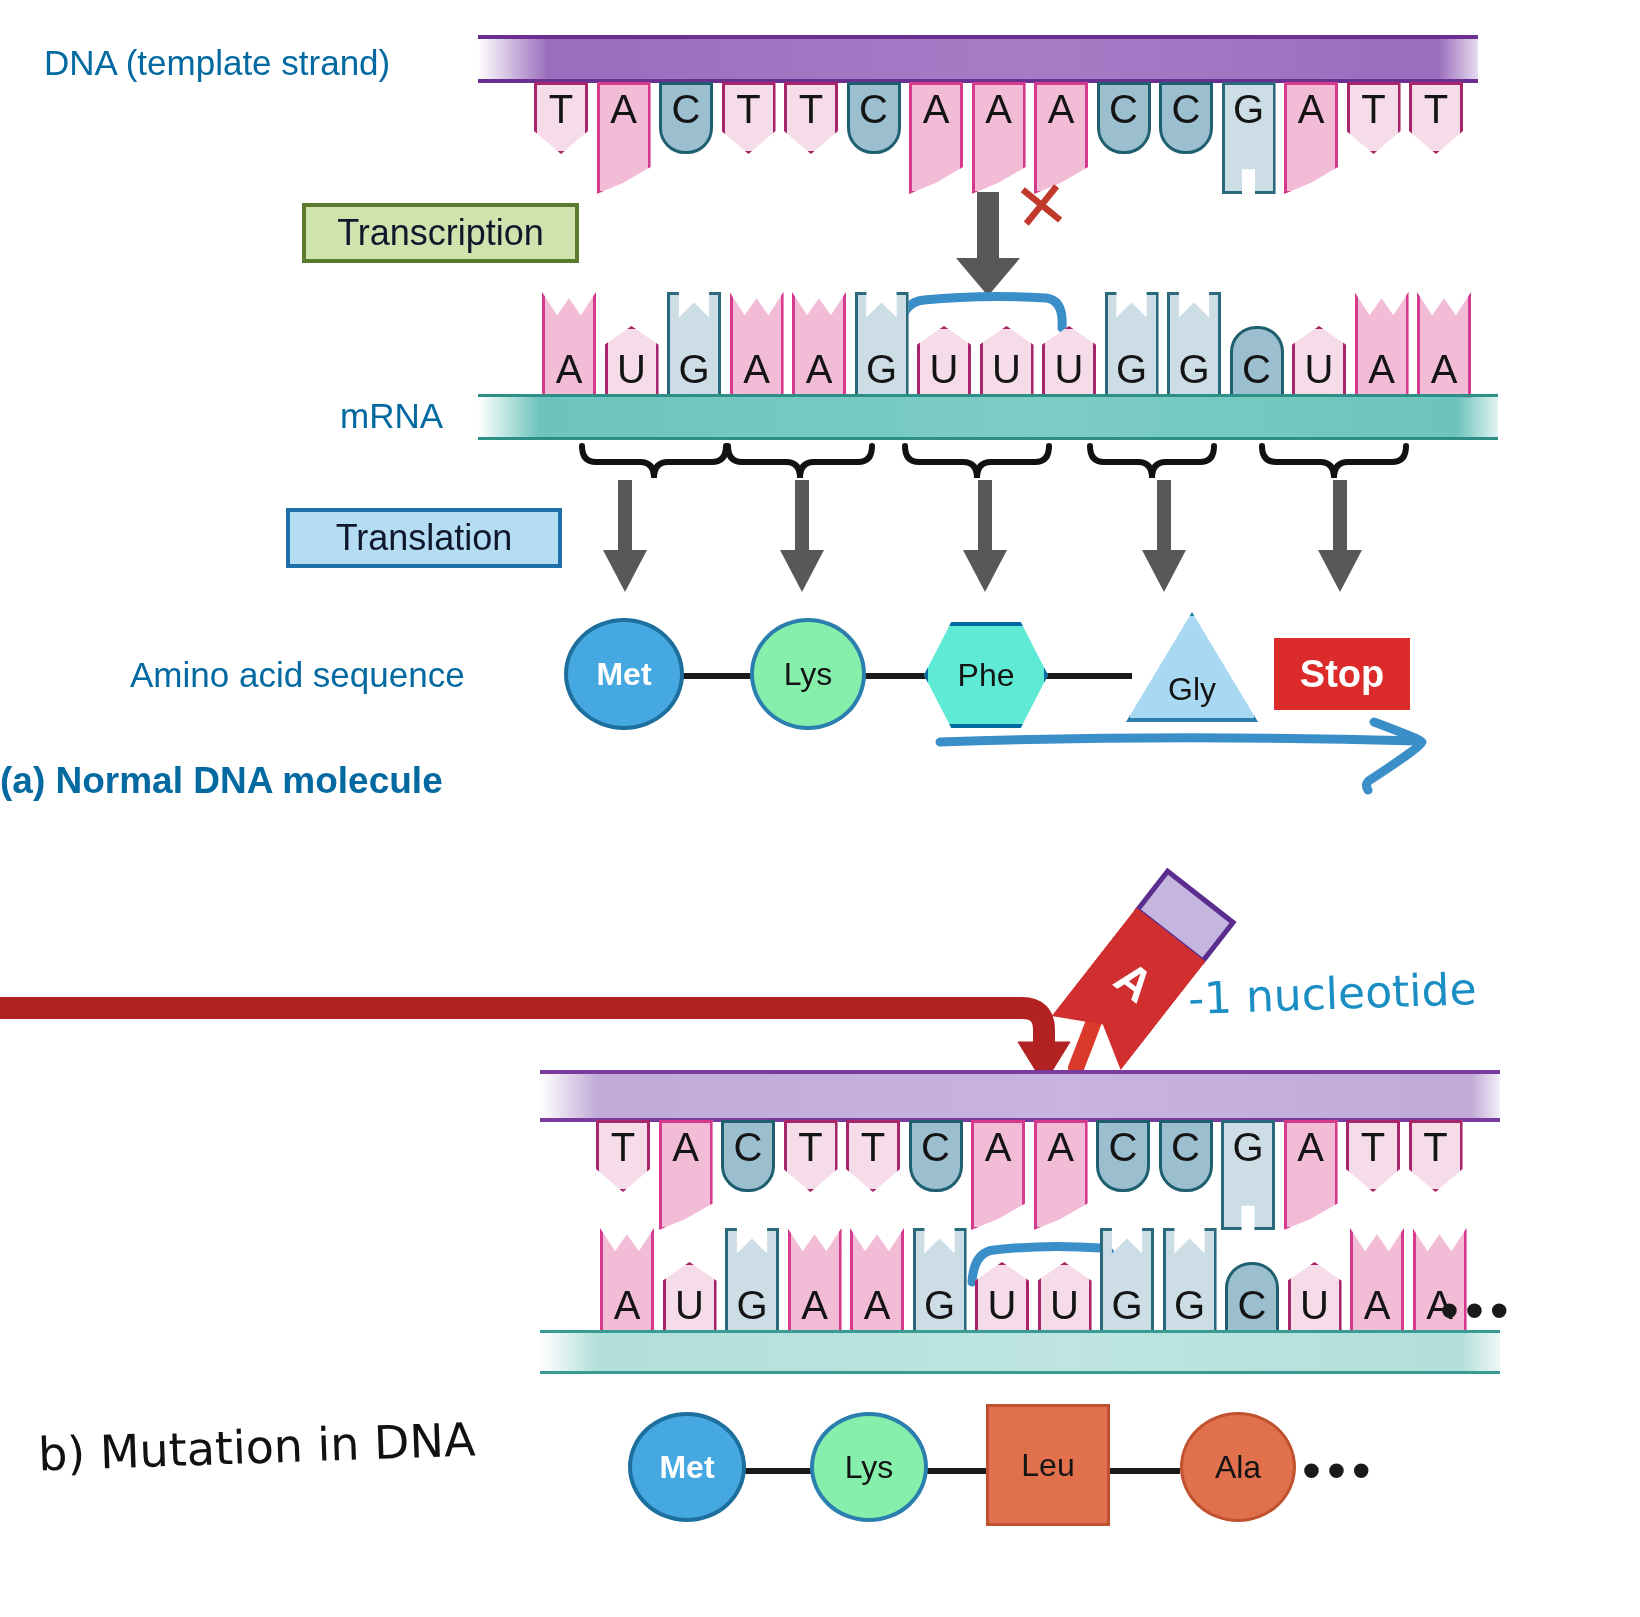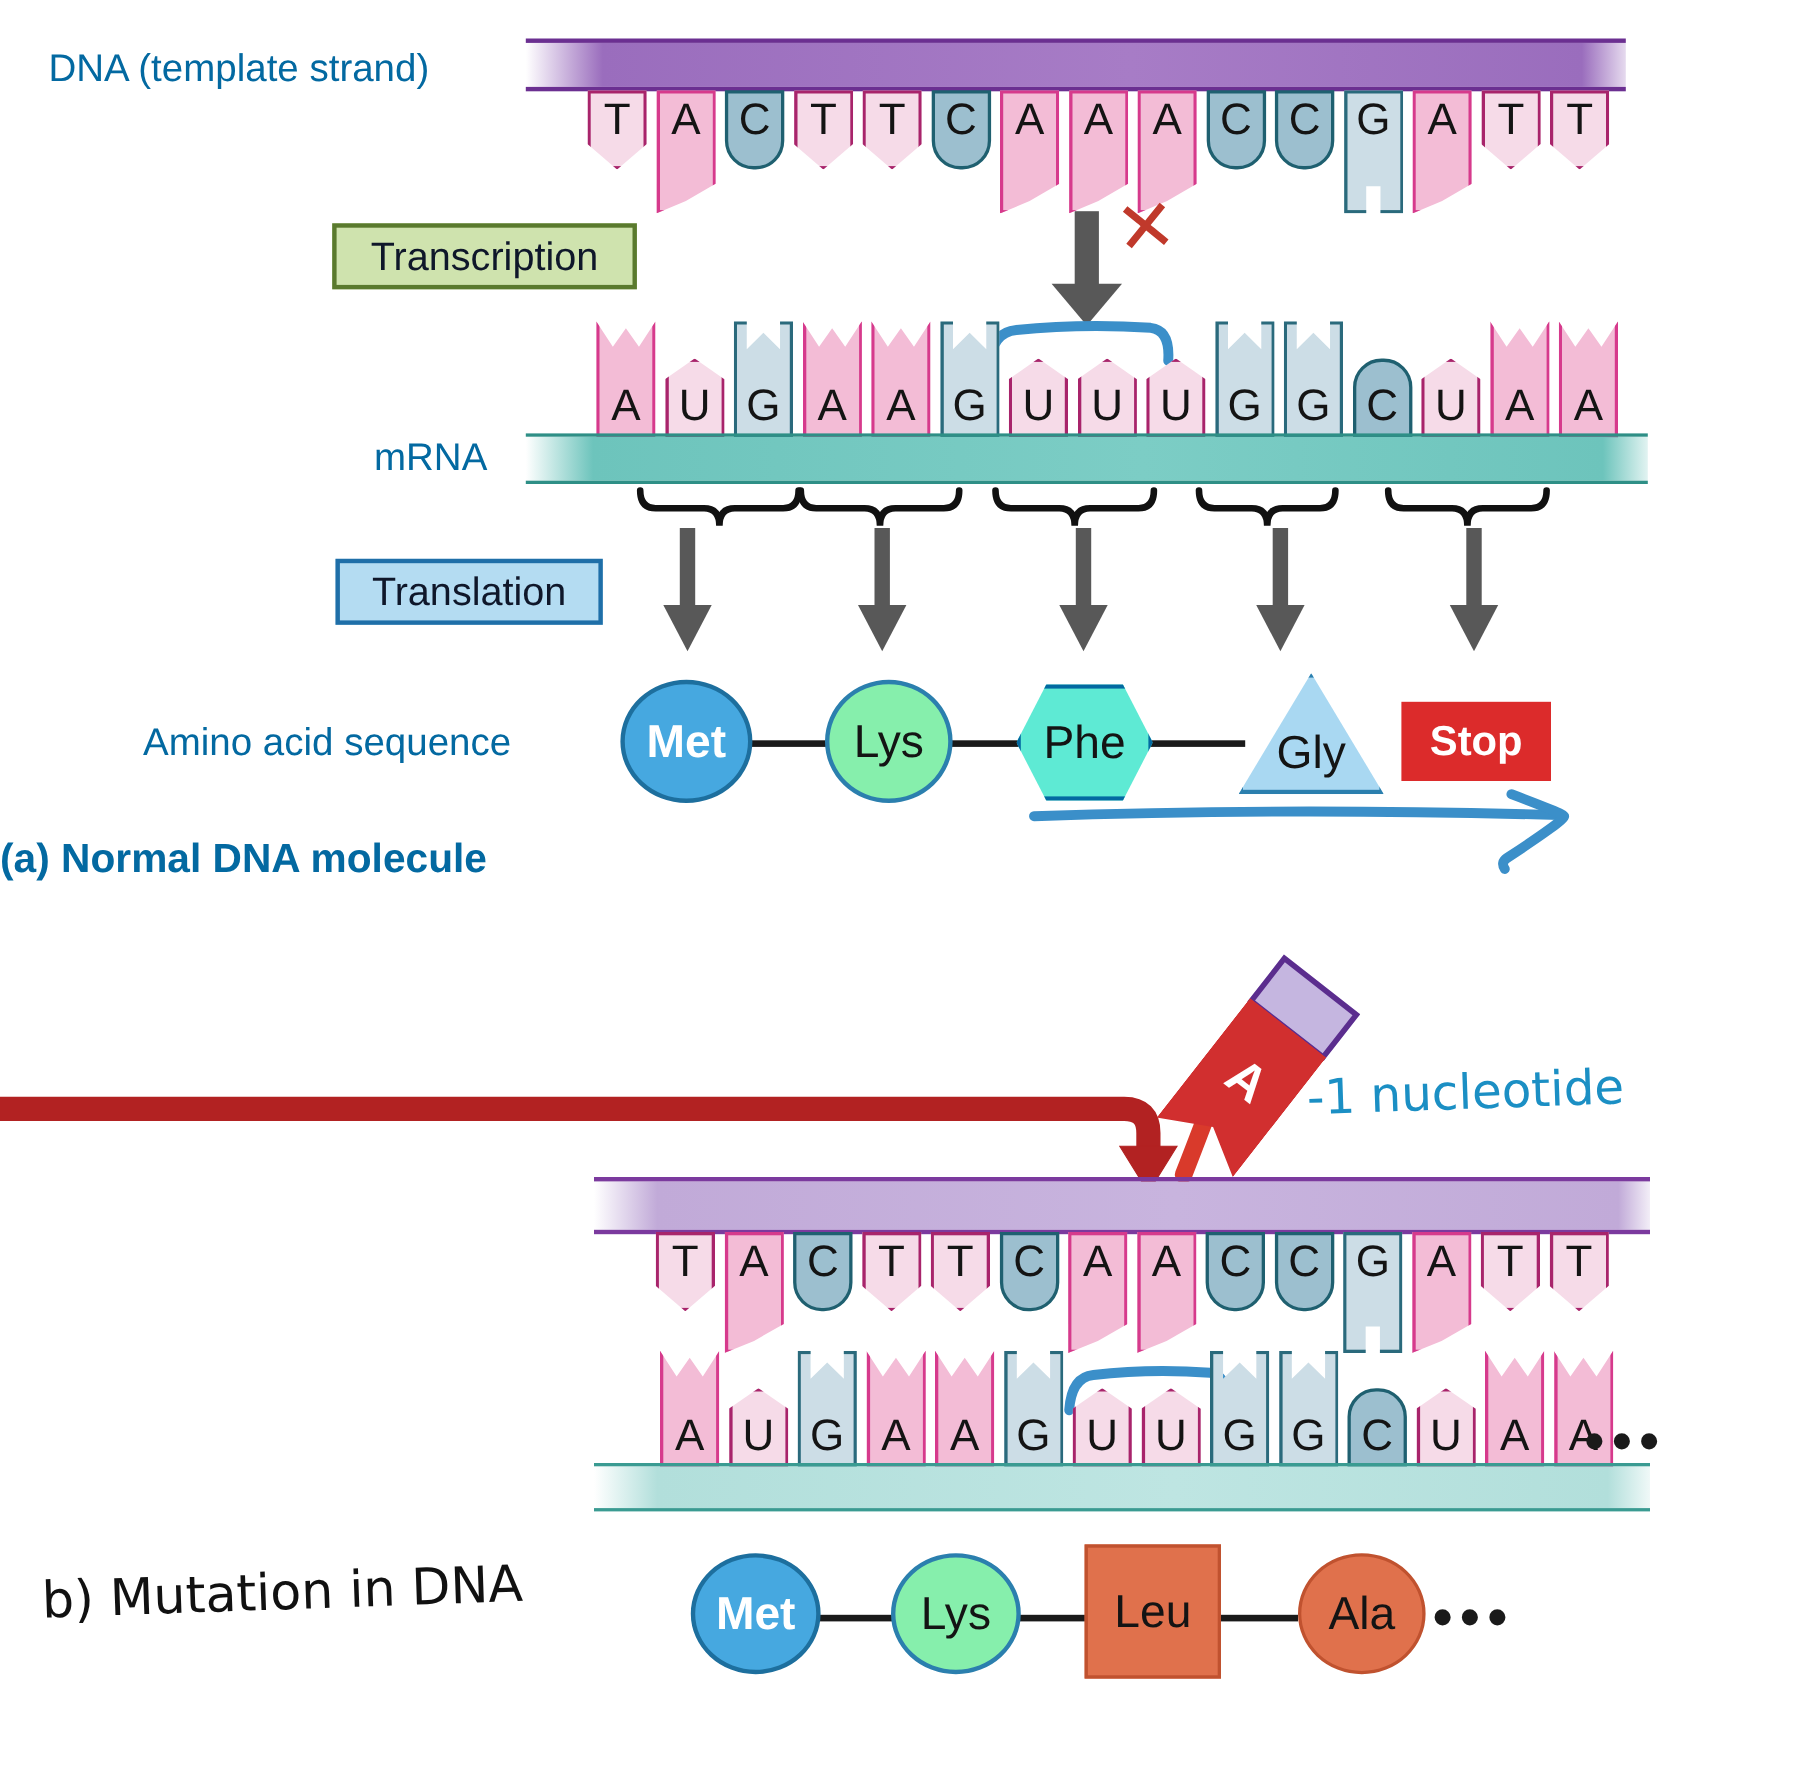--- a/index.html
+++ b/index.html
@@ -117,21 +117,21 @@
 
   
   .svg-layer { position: absolute; left: 0; top: 0; pointer-events: none; }
 
   
   .aa {
     position: absolute;
     display: flex;
     align-items: center;
     justify-content: center;
-    font-size: 42px;
+    font-size: 32px;
     color: #141414;
   }
   .aa-met { background: #46a8e0; border: 4px solid #1d6f9e; border-radius: 50%; color: #ffffff; font-weight: bold; }
   .aa-light { background: #86efac; border: 4px solid #2b7fae; border-radius: 50%; }
   .aa-hex { background: #5eead4; border: 4px solid #0369a1; clip-path: polygon(22% 0,78% 0,100% 50%,78% 100%,22% 100%,0 50%); }
   .aa-tri { background: #a9d8f2; border: 4px solid #2b7fae; clip-path: polygon(50% 0,100% 100%,0 100%); }
   .aa-stop { background: #dc2b2b; color: #ffffff; font-weight: bold; font-size: 38px; }
   .aa-sq-orange { background: #e0714c; border: 3px solid #c0522f; }
   .aa-circ-orange { background: #e0714c; border: 3px solid #c0522f; border-radius: 50%; }
   .aa-bond { position: absolute; height: 6px; background: #1a1a1a; }
@@ -254,21 +254,21 @@
       <div class="base up utile-C" style="left: 1229.5px; top: 326px; width: 54px; height: 72px;">C</div>
       <div class="base up utile-U" style="left: 1292px; top: 326px; width: 54px; height: 72px;">U</div>
       <div class="base up utile-A" style="left: 1354.5px; top: 292px; width: 54px; height: 106px;">A</div>
       <div class="base up utile-A" style="left: 1417px; top: 292px; width: 54px; height: 106px;">A</div>
     </div>
 
   <div class="rna-bar" style="left:478px; top:394px; width:1020px; height:46px;"></div>
 
   <div class="lbl" style="left:340px; top:396px;">mRNA</div>
 
-  <div class="procbox proc-translation" style="left:305px; top:508px; width:243px; height:60px;">Translation</div>
+  <div class="procbox proc-translation" style="left:286px; top:508px; width:276px; height:60px;">Translation</div>
 
   <div class="lbl" style="left:130px; top:655px;">Amino acid sequence</div>
 
   <div class="aa-bond" style="left:682px; top:673px; width:72px;"></div>
   <div class="aa-bond" style="left:862px; top:673px; width:68px;"></div>
   <div class="aa-bond" style="left:1040px; top:673px; width:92px;"></div>
 
   <div class="aa aa-met" style="left:564px; top:618px; width:120px; height:112px;">Met</div>
   <div class="aa aa-light" style="left:750px; top:618px; width:116px; height:112px;">Lys</div>
   <div class="aa aa-hex" style="left:924px; top:622px; width:124px; height:106px;">Phe</div>

